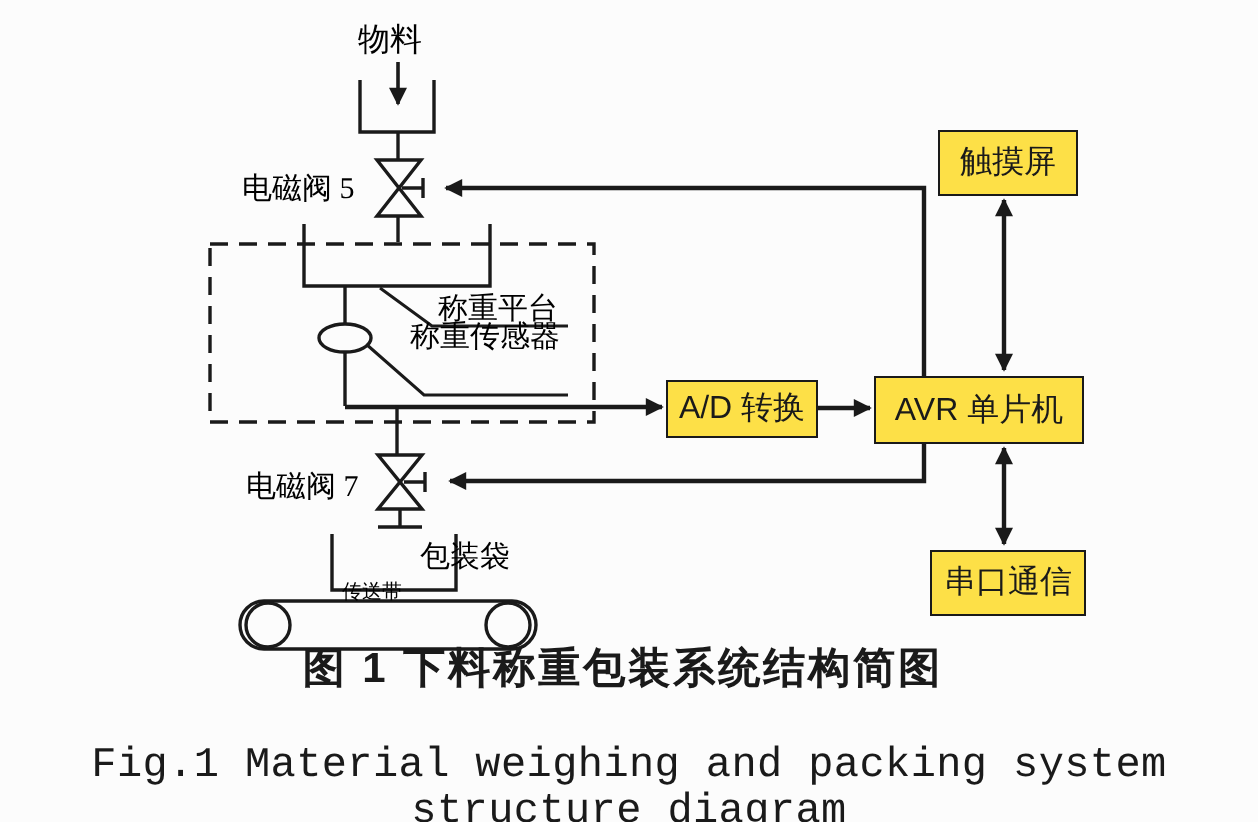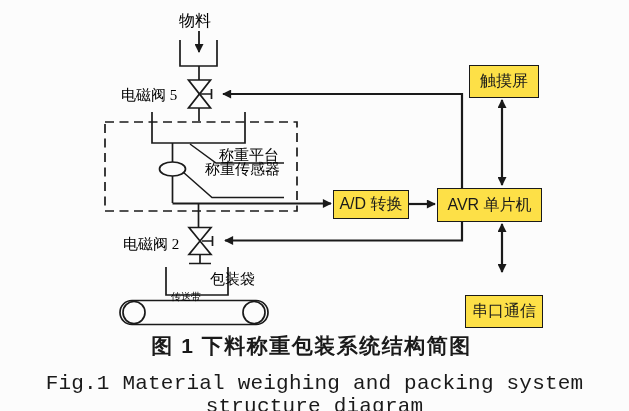--- a/index.html
+++ b/index.html
@@ -17,21 +17,21 @@
     position:absolute;z-index:2;line-height:1;white-space:nowrap;
     font-size:15px;color:#000000;font-family:Liberation Serif, serif;
   }
   .box{
     position:absolute;z-index:2;box-sizing:border-box;
     border:1.6px solid #1a1a1a;background:#fde047;
     display:flex;align-items:center;justify-content:center;
     font-size:16px;white-space:nowrap;
   }
   .caption-zh{
-    position:absolute;left:0;top:332px;width:623px;z-index:2;
+    position:absolute;left:0;top:320px;width:623px;z-index:2;
     text-align:center;font-weight:bold;font-size:21px;letter-spacing:1.5px;
   }
   .caption-en{
     position:absolute;left:0;top:372px;width:629px;z-index:2;
     text-align:center;font-family:Liberation Mono, monospace;
     font-size:21px;letter-spacing:0.2px;
   }
 </style>
 </head>
 <body>
@@ -123,31 +123,31 @@
   </svg>
 
   <span class="lbl" style="left:179px;top:13px;font-size:16px;">物料</span>
 
   <span class="lbl" style="left:121px;top:88px;">电磁阀 5</span>
 
   <span class="lbl" style="left:219px;top:148px;">称重平台</span>
 
   <span class="lbl" style="left:205px;top:162px;">称重传感器</span>
 
-  <span class="lbl" style="left:123px;top:237px;">电磁阀 2</span>
+  <span class="lbl" style="left:123px;top:237px;">电磁阀 7</span>
 
   <span class="lbl" style="left:174px;top:272px;margin-left:36px;">包装袋</span>
 
   <span class="lbl" style="left:171px;top:292px;font-size:10px;">传送带</span>
 
   <div class="box" style="left:469px;top:65px;width:70px;height:33px;">触摸屏</div>
 
   <div class="box" style="left:333px;top:190px;width:76px;height:29px;">A/D 转换</div>
 
   <div class="box" style="left:437px;top:188px;width:105px;height:34px;">AVR 单片机</div>
 
-  <div class="box" style="left:465px;top:275px;width:78px;height:33px;margin-top:20px;">串口通信</div>
+  <div class="box" style="left:465px;top:275px;width:78px;height:33px;">串口通信</div>
 
   <div class="caption-zh">图 1 下料称重包装系统结构简图</div>
 
   <div class="caption-en">Fig.1 Material weighing and packing system structure diagram</div>
 
 </div>
 
 </body></html>

